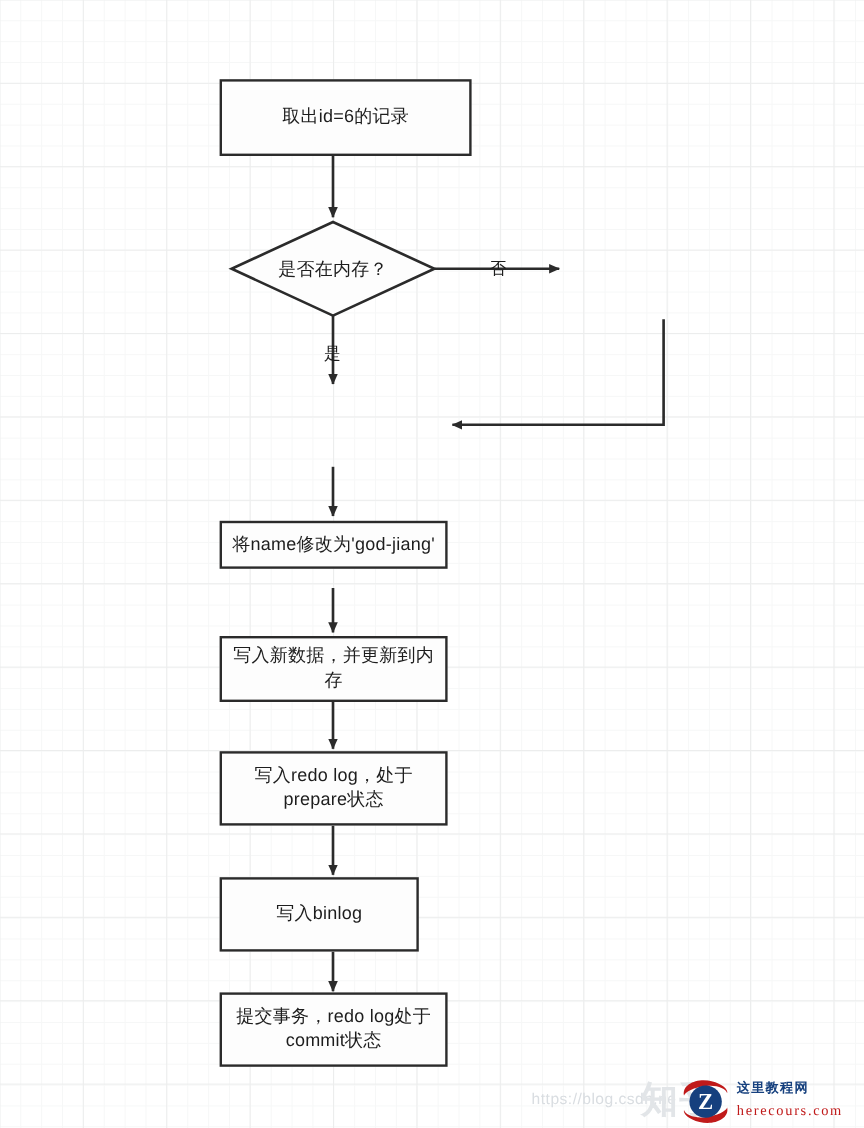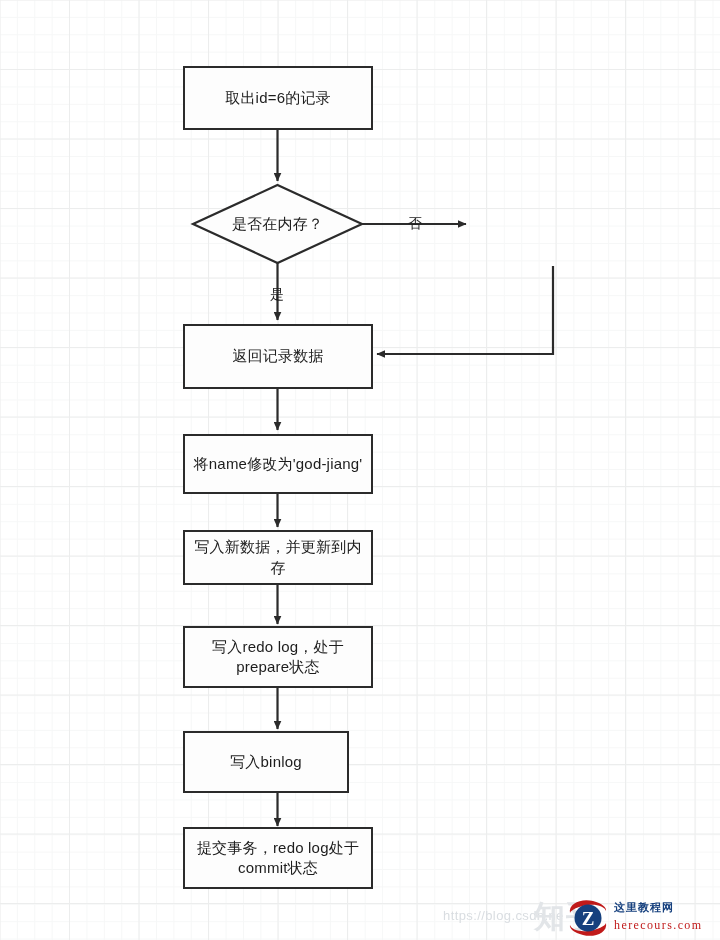--- a/index.html
+++ b/index.html
@@ -152,34 +152,31 @@
 
     <line x1="277.5" y1="585" x2="277.5" y2="624" stroke="#2b2b2b" stroke-width="2.2" marker-end="url(#arrowhead)"></line>
 
     <line x1="277.5" y1="688" x2="277.5" y2="729" stroke="#2b2b2b" stroke-width="2.2" marker-end="url(#arrowhead)"></line>
 
     <line x1="277.5" y1="793" x2="277.5" y2="826" stroke="#2b2b2b" stroke-width="2.2" marker-end="url(#arrowhead)"></line>
 
     <polygon points="277.5,185 362,224 277.5,263 193,224" fill="#fdfdfd" stroke="#2b2b2b" stroke-width="2.2" stroke-linejoin="miter"></polygon>
   </svg>
 
-  <div class="node" style="left:183px; top:66px; width:190px; height:64px;">
+  <div class="node" style="left:183px; top:66px; width:210px; height:64px;">
     <span>取出id=6的记录</span>
   </div>
 
   <div class="diamond-text" style="left:193px; top:185px; width:169px; height:78px;">
     <span>是否在内存？</span>
   </div>
 
 
-  <div class="node" style="left:183px; top:324px; width:190px; height:65px;">
-    <span>返回记录数据</span>
-  </div>
-
-  <div class="node" style="left:183px; top:434px; width:190px; height:60px;">
+
+  <div class="node" style="left:183px; top:434px; width:190px; height:40px;">
     <span>将name修改为'god-jiang'</span>
   </div>
 
   <div class="node" style="left:183px; top:530px; width:190px; height:55px;">
     <span>写入新数据，并更新到内存</span>
   </div>
 
   <div class="node" style="left:183px; top:626px; width:190px; height:62px;">
     <span>写入redo log，处于prepare状态</span>
   </div>

